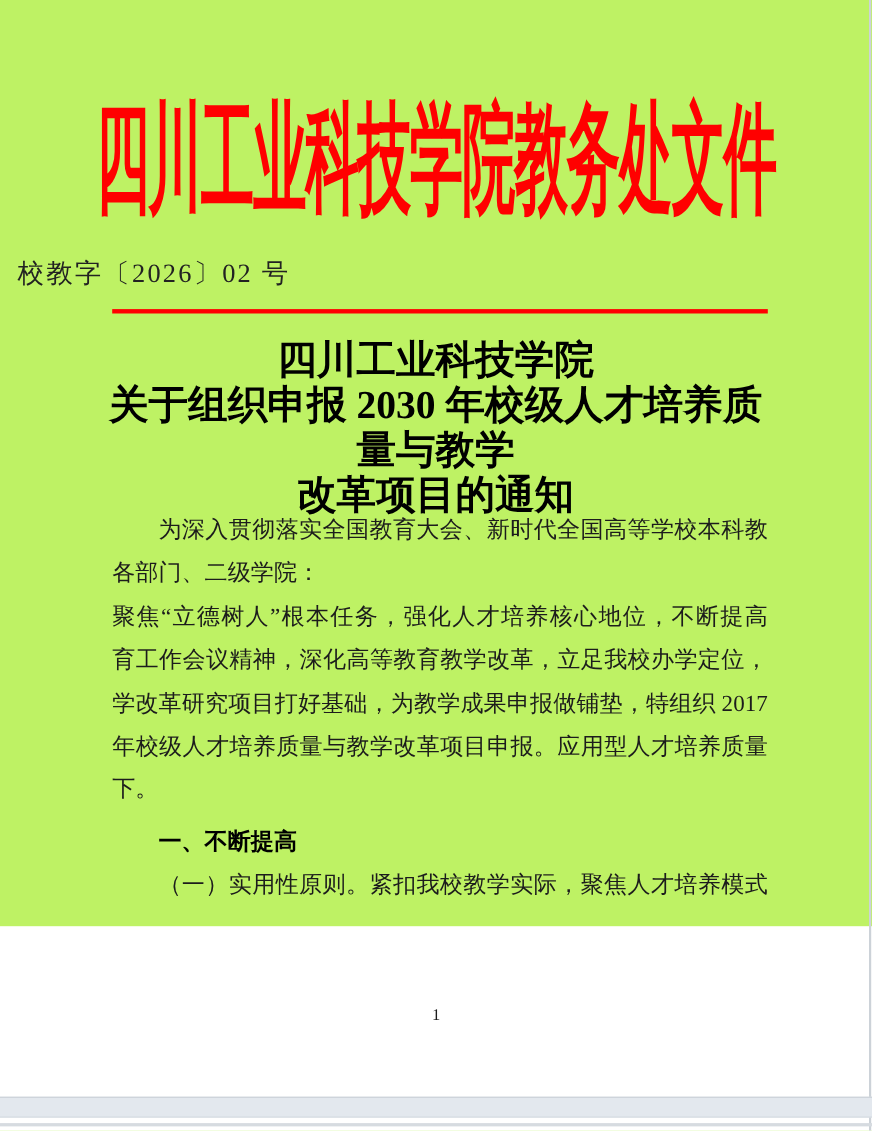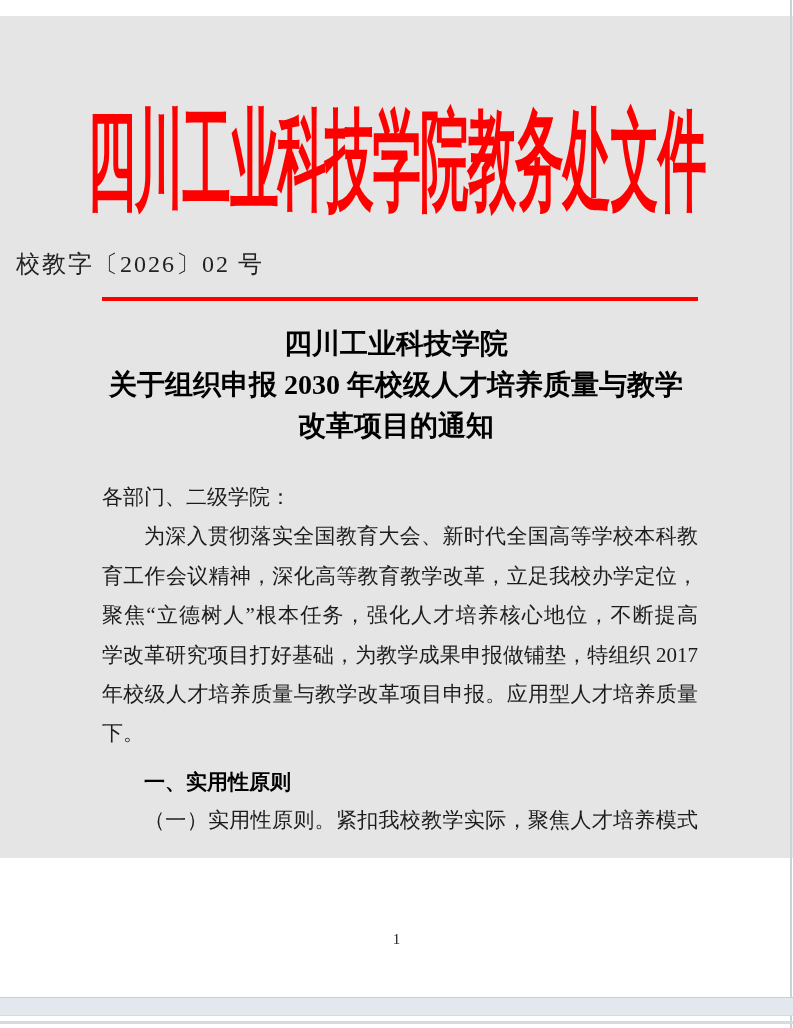--- a/index.html
+++ b/index.html
@@ -3,21 +3,21 @@
 <meta charset="utf-8">
 <style>
   html, body { margin:0; padding:0; }
   body {
     width:793px; height:1028px;
     position:relative; overflow:hidden;
     background:#ffffff;
     font-family:"Liberation Serif","DejaVu Serif",serif;
     color:#1c1c1c;
   }
-  .sheet { position:absolute; left:0; top:16px; width:793px; height:842px; background:#e5e5e5; }
+  .sheet { position:absolute; left:0; top:0; width:793px; height:842px; background:#bef264; }
 
   .banner {
     position:absolute; left:0; top:82px; width:793px; height:126px;
     display:flex; align-items:center; justify-content:center;
   }
   .banner-text {
     display:inline-block; white-space:nowrap;
     font-size:50px; font-weight:bold; color:#ff0000;
     transform:scale(0.97, 2.2); transform-origin:center center;
     letter-spacing:-1px;
@@ -28,21 +28,21 @@
     font-size:24px; letter-spacing:2px; color:#222;margin-left:16px;
   }
 
   .red-rule {
     position:absolute; left:102px; top:281px; width:596px; height:4px;
     background:#ff0000;
   }
 
   .title {
     position:absolute; left:86px; top:307px; width:620px;
-    text-align:center; font-weight:bold; font-size:28px; line-height:41px;
+    text-align:center; font-weight:bold; font-size:36px; line-height:41px;
     color:#000;
   }
 
   .bodytext {
     position:absolute; left:102px; top:462px; width:596px;
     font-size:21px; color:#1c1c1c;
   }
   .line { line-height:39.4px; min-height:39.4px; }
   .stretch { text-align:justify; text-align-last:justify; }
   .indent { text-indent:42px; }
@@ -85,30 +85,30 @@
 
   <div class="red-rule"></div>
 
   <div class="title">
     <div>四川工业科技学院</div>
     <div>关于组织申报 2030 年校级人才培养质量与教学</div>
     <div>改革项目的通知</div>
   </div>
 
   <div class="bodytext">
+    <div class="line indent stretch">为深入贯彻落实全国教育大会、新时代全国高等学校本科教</div>
+
     <div class="line">各部门、二级学院：</div>
-
-    <div class="line indent stretch">为深入贯彻落实全国教育大会、新时代全国高等学校本科教</div>
+    <div class="line stretch">聚焦“立德树人”根本任务，强化人才培养核心地位，不断提高</div>
     <div class="line stretch">育工作会议精神，深化高等教育教学改革，立足我校办学定位，</div>
-    <div class="line stretch">聚焦“立德树人”根本任务，强化人才培养核心地位，不断提高</div>
     <div class="line stretch">学改革研究项目打好基础，为教学成果申报做铺垫，特组织 2017</div>
     <div class="line stretch">年校级人才培养质量与教学改革项目申报。应用型人才培养质量</div>
     <div class="line">下。</div>
 
-    <div class="line heading-line">一、实用性原则</div>
+    <div class="line heading-line">一、不断提高</div>
 
     <div class="line indent stretch">
       <span class="bold-lead">（一）实用性原则。</span><span>紧扣我校教学实际，聚焦人才培养模式</span>
     </div>
   </div>
 
   <div class="page-num">1</div>
 </div>
 
 <div class="edge-right"></div>

